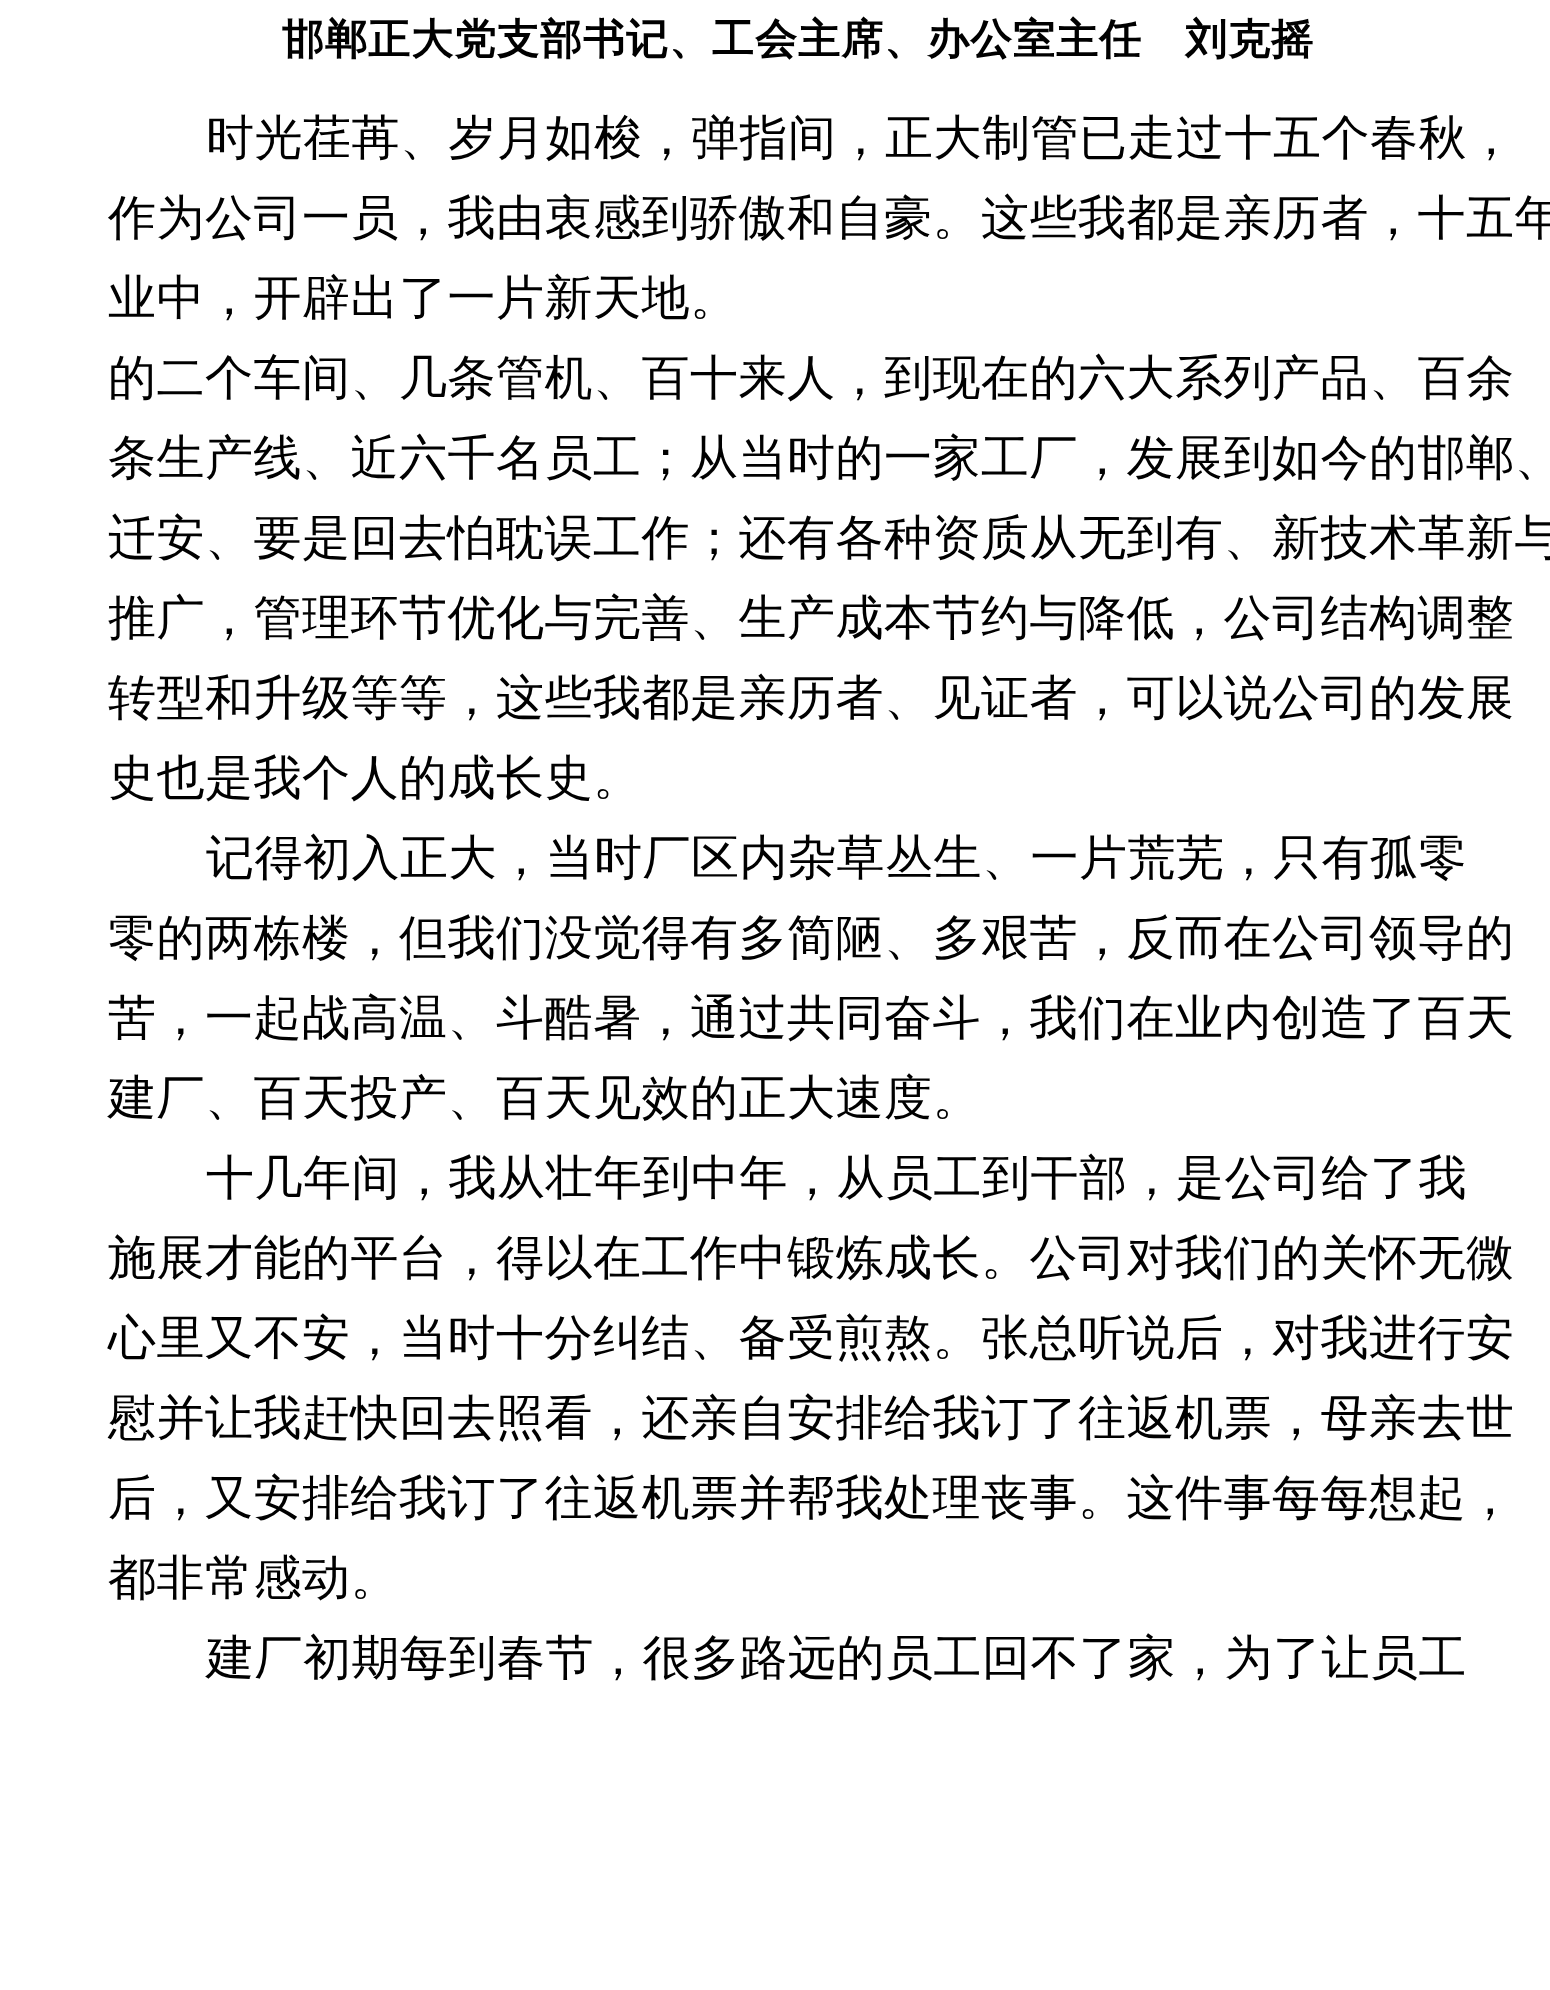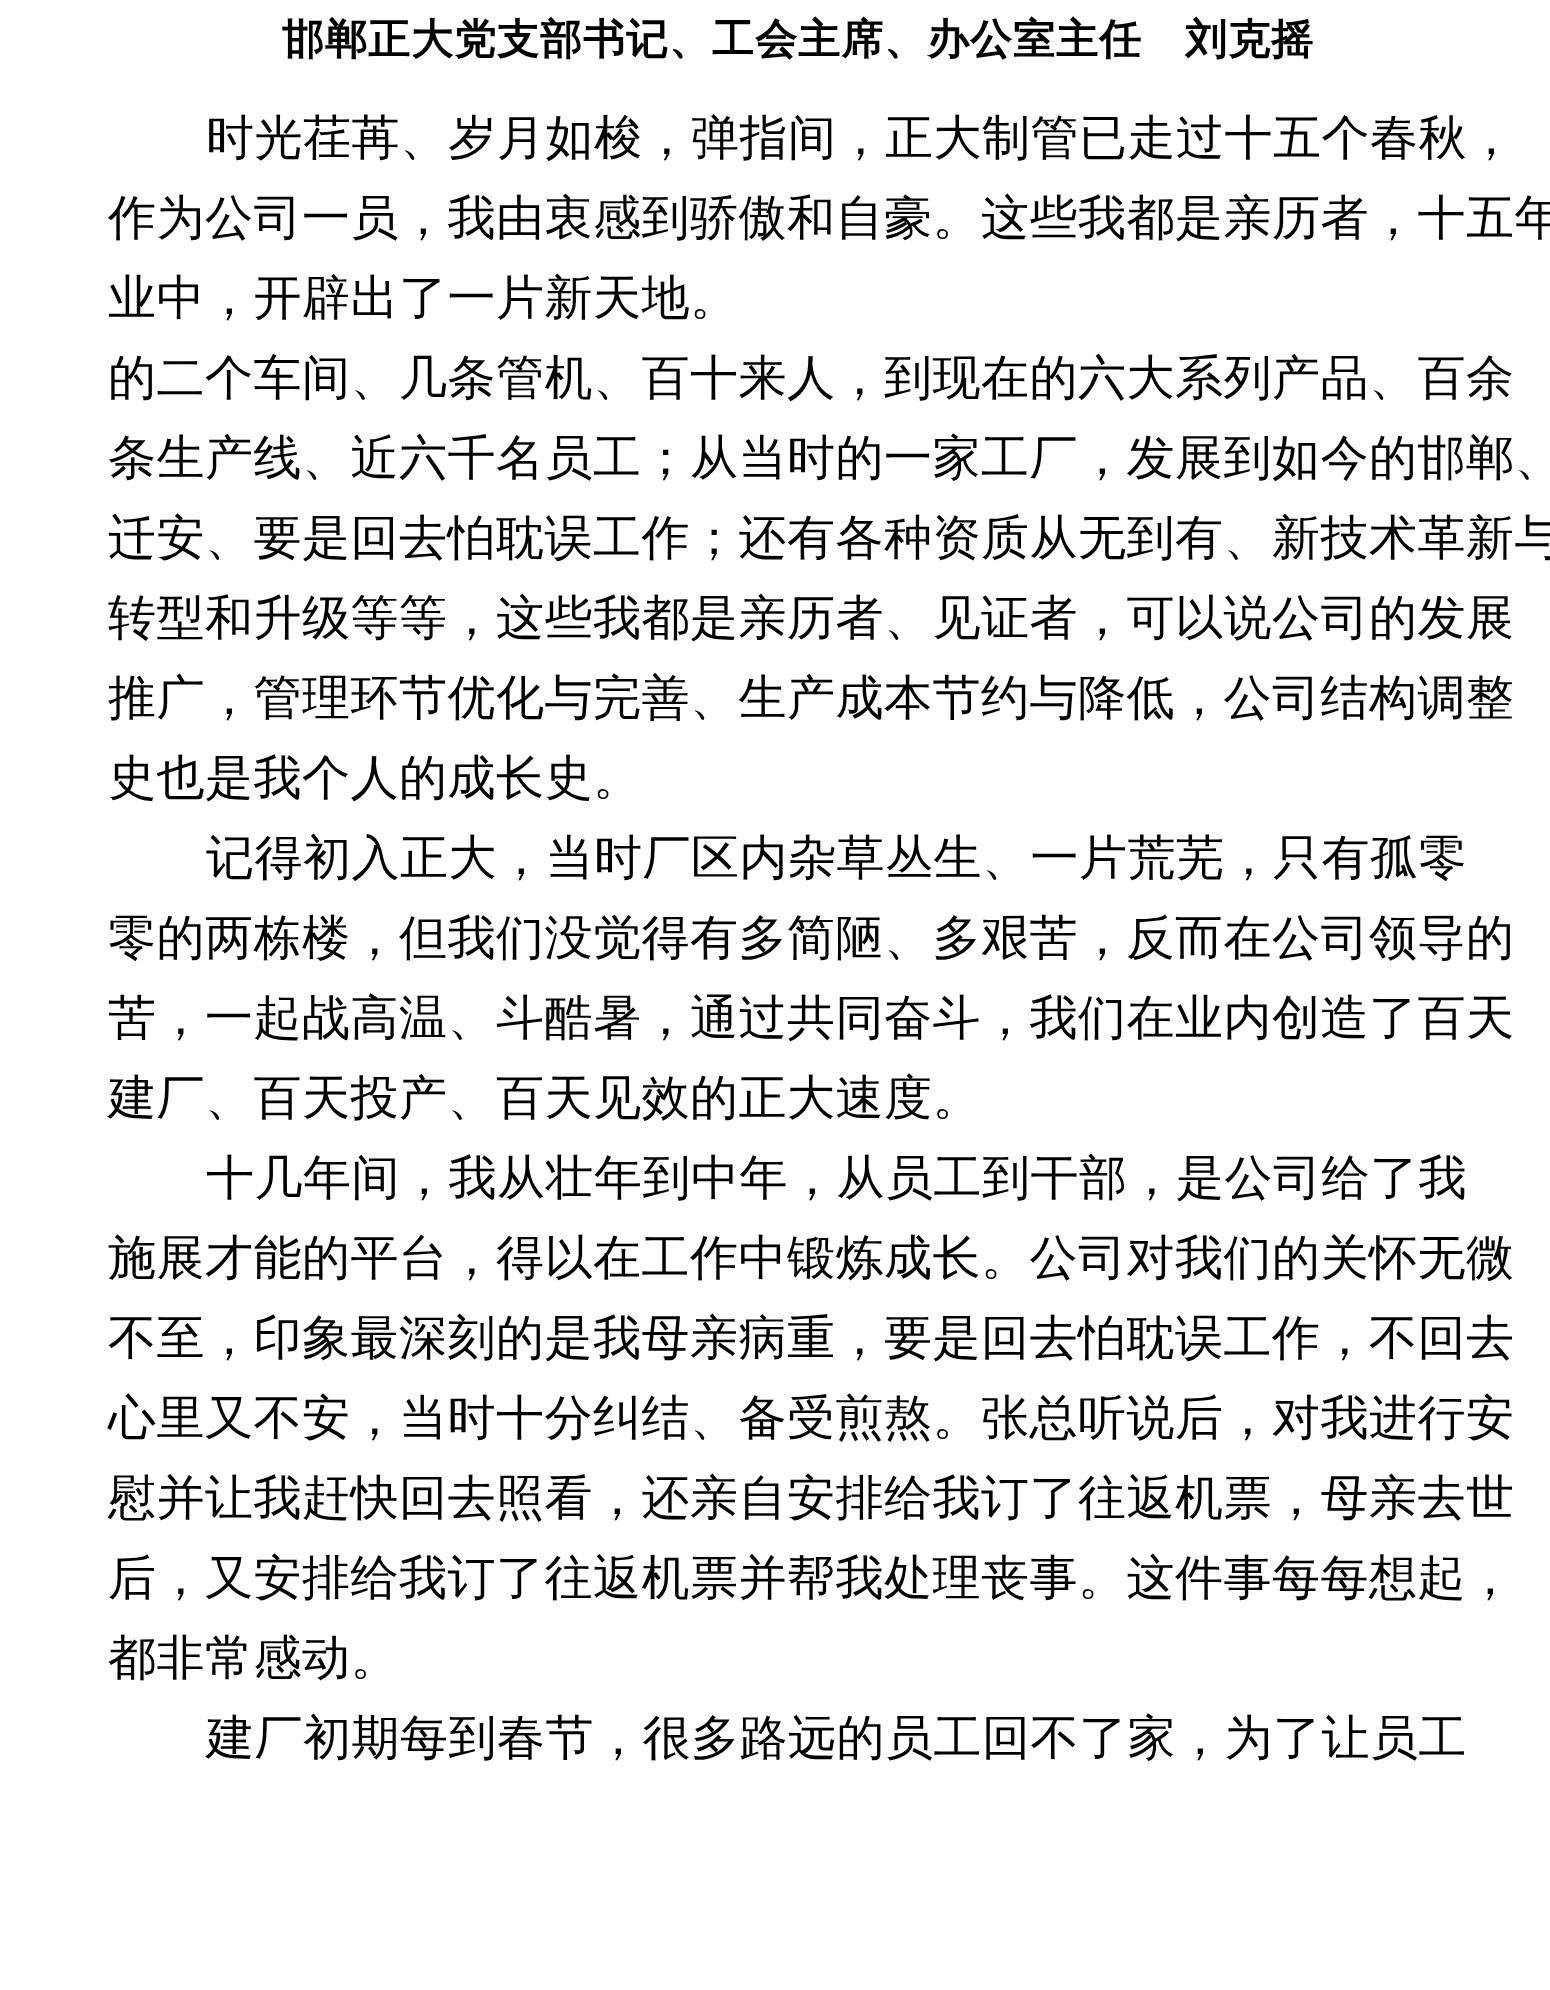--- a/index.html
+++ b/index.html
@@ -48,30 +48,29 @@
 
   <div class="doc-title">邯郸正大党支部书记、工会主席、办公室主任　刘克摇</div>
 
   <div class="doc-body">
     <div class="text-line indent">时光荏苒、岁月如梭，弹指间，正大制管已走过十五个春秋，</div>
     <div class="text-line">作为公司一员，我由衷感到骄傲和自豪。这些我都是亲历者，十五年</div>
     <div class="text-line">业中，开辟出了一片新天地。</div>
     <div class="text-line">的二个车间、几条管机、百十来人，到现在的六大系列产品、百余</div>
     <div class="text-line">条生产线、近六千名员工；从当时的一家工厂，发展到如今的邯郸、</div>
     <div class="text-line">迁安、要是回去怕耽误工作；还有各种资质从无到有、新技术革新与</div>
+    <div class="text-line">推广，管理环节优化与完善、生产成本节约与降低，公司结构调整</div>
     <div class="text-line">转型和升级等等，这些我都是亲历者、见证者，可以说公司的发展</div>
-    <div class="text-line">推广，管理环节优化与完善、生产成本节约与降低，公司结构调整</div>
     <div class="text-line">史也是我个人的成长史。</div>
     <div class="text-line indent">记得初入正大，当时厂区内杂草丛生、一片荒芜，只有孤零</div>
     <div class="text-line">零的两栋楼，但我们没觉得有多简陋、多艰苦，反而在公司领导的</div>
     <div class="text-line">苦，一起战高温、斗酷暑，通过共同奋斗，我们在业内创造了百天</div>
     <div class="text-line">建厂、百天投产、百天见效的正大速度。</div>
     <div class="text-line indent">十几年间，我从壮年到中年，从员工到干部，是公司给了我</div>
     <div class="text-line">施展才能的平台，得以在工作中锻炼成长。公司对我们的关怀无微</div>
-    <div class="text-line">不至，印象最深刻的是我母亲病重，要是回去怕耽误工作，不回去</div>
     <div class="text-line">心里又不安，当时十分纠结、备受煎熬。张总听说后，对我进行安</div>
     <div class="text-line">慰并让我赶快回去照看，还亲自安排给我订了往返机票，母亲去世</div>
     <div class="text-line">后，又安排给我订了往返机票并帮我处理丧事。这件事每每想起，</div>
     <div class="text-line">都非常感动。</div>
     <div class="text-line indent">建厂初期每到春节，很多路远的员工回不了家，为了让员工</div>
   </div>
 
 </div>
 
 </body></html>

